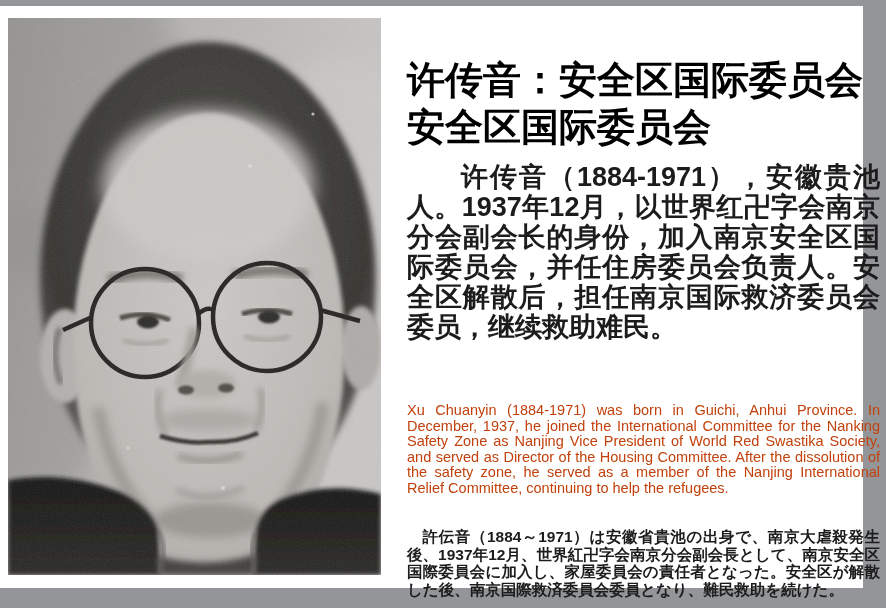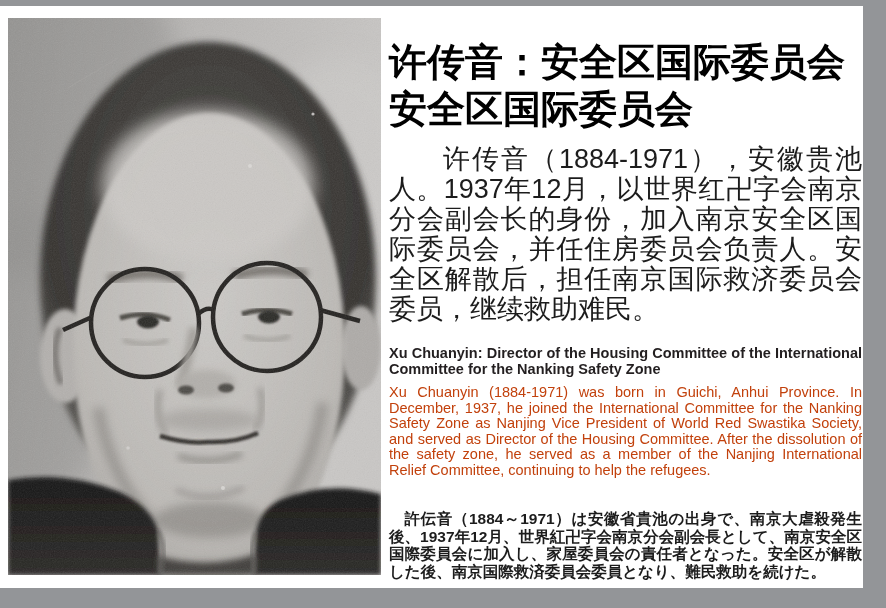--- a/index.html
+++ b/index.html
@@ -15,30 +15,30 @@
   .photo-frame{
     position:absolute;left:8px;top:12px;width:373px;height:557px;
     overflow:hidden;
     box-shadow:inset 0 0 0 1px rgba(0,0,0,0.12), inset -2px 0 2px rgba(0,0,0,0.28);
   }
   .photo-frame svg{display:block;width:100%;height:100%;}
   .textcol{
     position:absolute;left:389px;top:0;width:473px;height:582px;
     color:#231f20;
   }
-  .textcol h1,.textcol h2,.textcol p{margin:0;padding:0;}
+  .textcol h1,.textcol h2,.textcol p{margin:18px;padding:0;}
   .title-zh{
     position:absolute;top:33px;left:0;width:473px;
     font-size:38px;line-height:47px;font-weight:900;color:#000000;
     letter-spacing:0;
   }
   .title-zh .tline{display:block;}
   .body-zh{
     position:absolute;top:138px;left:0;width:473px;
-    font-size:27px;line-height:30px;font-weight:400;color:#1c1c1c;
+    font-size:27px;line-height:30px;font-weight:700;color:#1c1c1c;
     text-align:justify;text-indent:2em;
   }
   .heading-en{
     position:absolute;top:340px;left:0;width:473px;
     font-size:14.5px;line-height:15.8px;font-weight:bold;color:#231f20;
     text-align:justify;
   }
   .body-en{
     position:absolute;top:379px;left:0;width:473px;
     font-size:14.5px;line-height:15.5px;color:#c2410c;
@@ -172,21 +172,20 @@
   </div>
 
   <div class="textcol">
     <h1 class="title-zh">
       <span class="tline">许传音：安全区国际委员会</span>
       <span class="tline">安全区国际委员会</span>
     </h1>
 
     <p class="body-zh">许传音（1884-1971），安徽贵池人。1937年12月，以世界红卍字会南京分会副会长的身份，加入南京安全区国际委员会，并任住房委员会负责人。安全区解散后，担任南京国际救济委员会委员，继续救助难民。</p>
 
-    <h2 class="heading-en">Xu Chuanyin: Director of the Housing Committee of the International Committee for the Nanking Safety Zone</h2>
 
     <p class="body-en">Xu Chuanyin (1884-1971) was born in Guichi, Anhui Province. In December, 1937, he joined the International Committee for the Nanking Safety Zone as Nanjing Vice President of World Red Swastika Society, and served as Director of the Housing Committee. After the dissolution of the safety zone, he served as a member of the Nanjing International Relief Committee, continuing to help the refugees.</p>
 
 
     <p class="body-ja">許伝音（1884～1971）は安徽省貴池の出身で、南京大虐殺発生後、1937年12月、世界紅卍字会南京分会副会長として、南京安全区国際委員会に加入し、家屋委員会の責任者となった。安全区が解散した後、南京国際救済委員会委員となり、難民救助を続けた。</p>
   </div>
 
 </div>
 
 </body></html>

